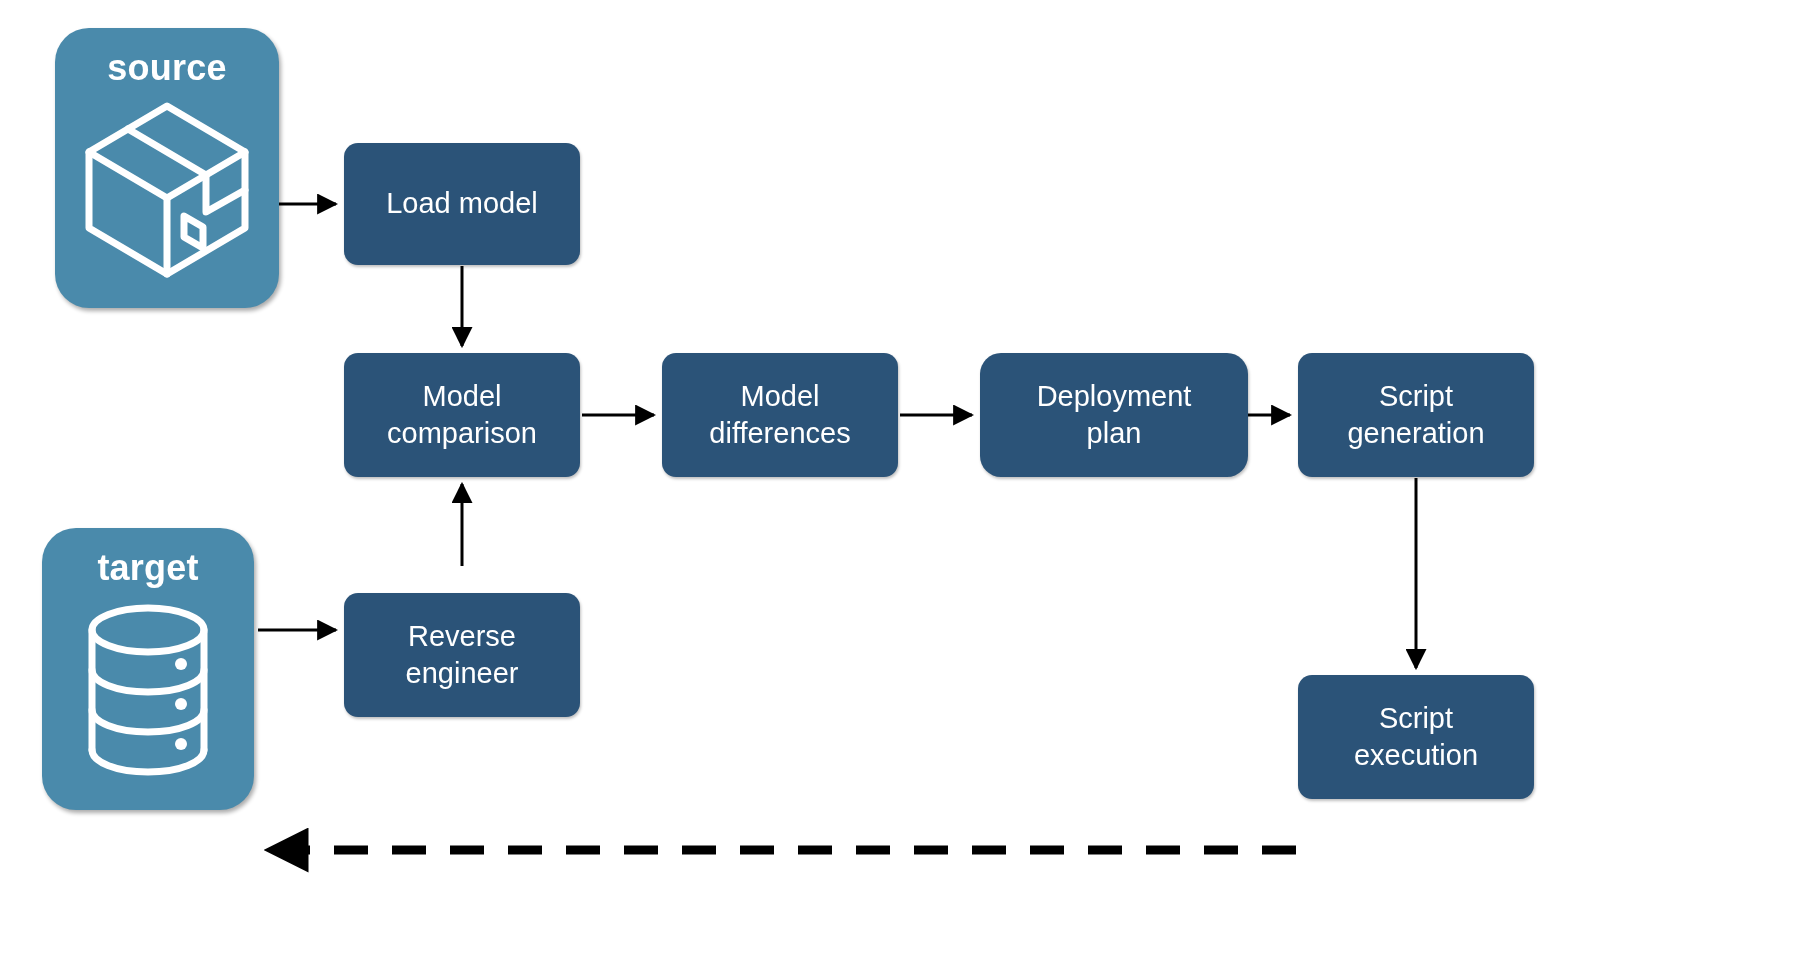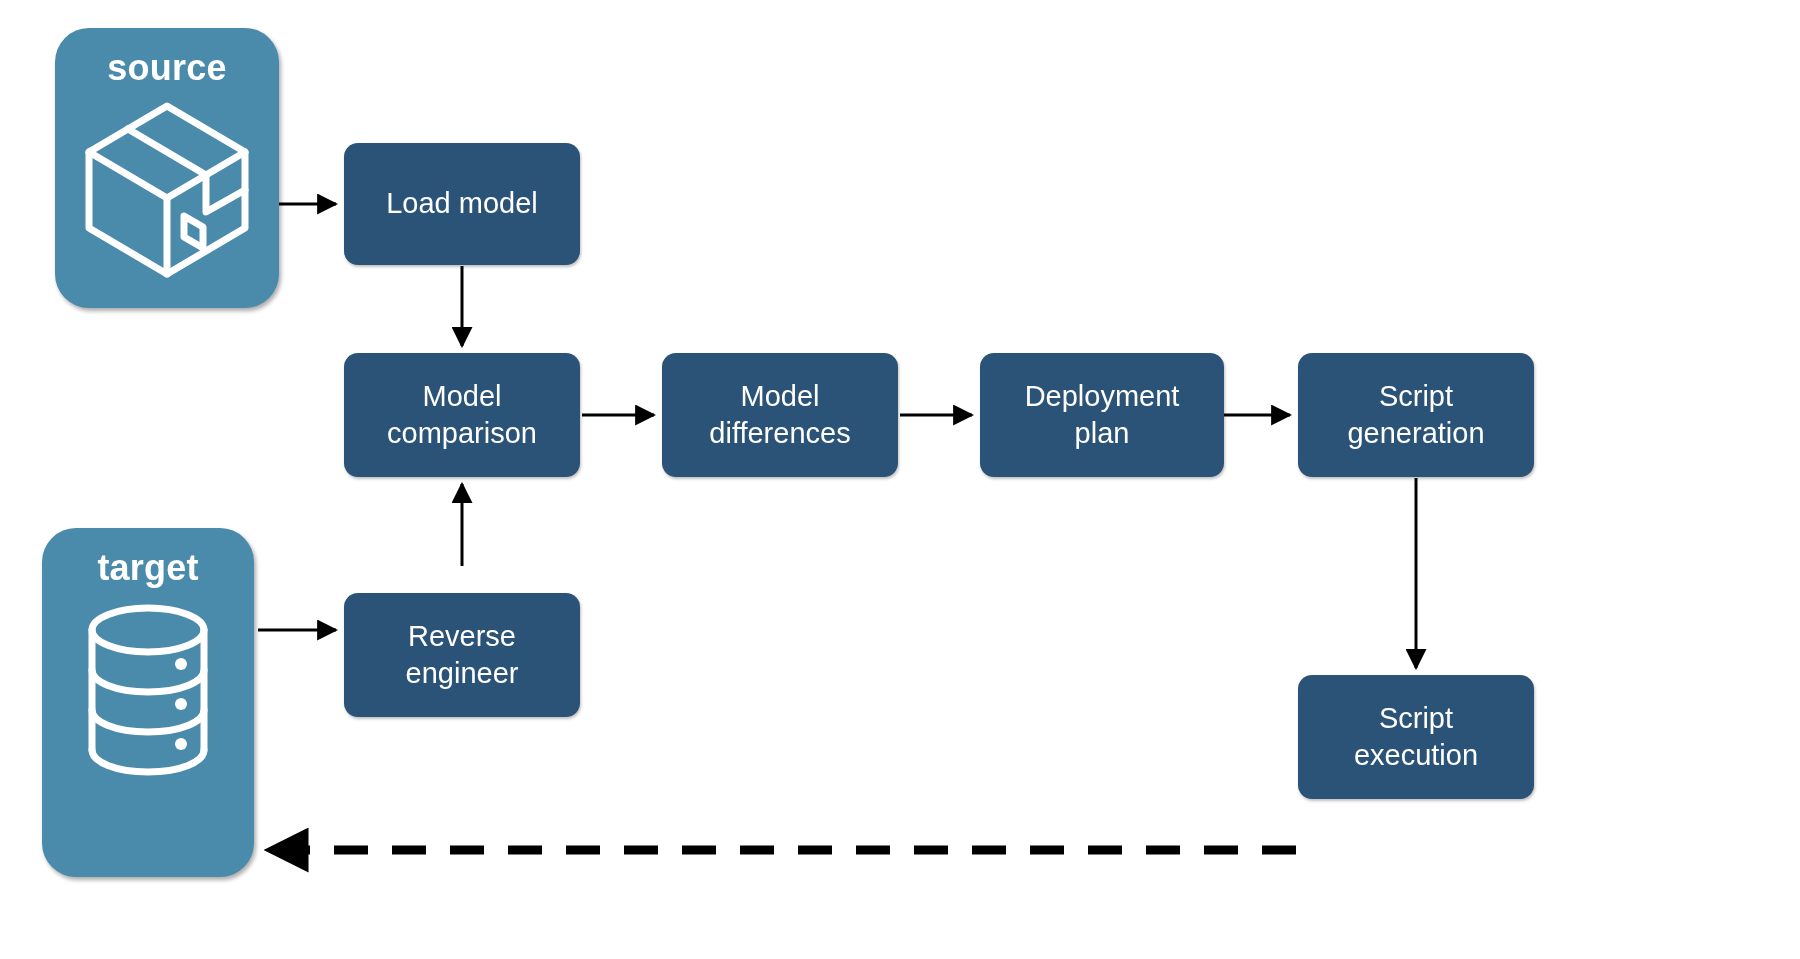--- a/index.html
+++ b/index.html
@@ -103,21 +103,21 @@
         <path d="M86 6 L164 52 L164 128 L86 174 L8 128 L8 52 Z"></path>
         <path d="M8 52 L86 98 L164 52"></path>
         <path d="M86 98 L86 174"></path>
         <path d="M47 29 L125 75"></path>
         <path d="M125 75 L125 112 L164 90"></path>
         <path d="M103 116 L122 127 L122 148 L103 137 Z"></path>
       </svg>
     </div>
   </div>
 
-  <div class="endpoint" style="left:42px; top:528px; width:212px; height:349px;">
+  <div class="endpoint" style="left:42px; top:528px; width:212px; height:282px;">
     <div class="endpoint-label">target</div>
     <div class="endpoint-icon" style="margin-top:16px;">
       <svg width="140" height="176" viewBox="0 0 140 176" fill="none" stroke="#ffffff" stroke-width="7" stroke-linecap="round">
         <ellipse cx="70" cy="28" rx="56" ry="22"></ellipse>
         <path d="M14 28 L14 148"></path>
         <path d="M126 28 L126 148"></path>
         <path d="M14 68 C14 80 38 90 70 90 C102 90 126 80 126 68"></path>
         <path d="M14 108 C14 120 38 130 70 130 C102 130 126 120 126 108"></path>
         <path d="M14 148 C14 160 38 170 70 170 C102 170 126 160 126 148"></path>
         <circle cx="103" cy="62" r="6" fill="#ffffff" stroke="none"></circle>
@@ -134,21 +134,21 @@
   <div class="pbox" style="left:344px; top:353px; width:236px; height:124px;">
     <span>Model
 comparison</span>
   </div>
 
   <div class="pbox" style="left:662px; top:353px; width:236px; height:124px;">
     <span>Model
 differences</span>
   </div>
 
-  <div class="pbox" style="left:980px; top:353px; width:244px; height:124px;">
+  <div class="pbox" style="left:980px; top:353px; width:268px; height:124px;border-radius:21px;">
     <span>Deployment
 plan</span>
   </div>
 
   <div class="pbox" style="left:1298px; top:353px; width:236px; height:124px;">
     <span>Script
 generation</span>
   </div>
 
   <div class="pbox" style="left:344px; top:568px; width:236px; height:124px;margin-top:25px;">

